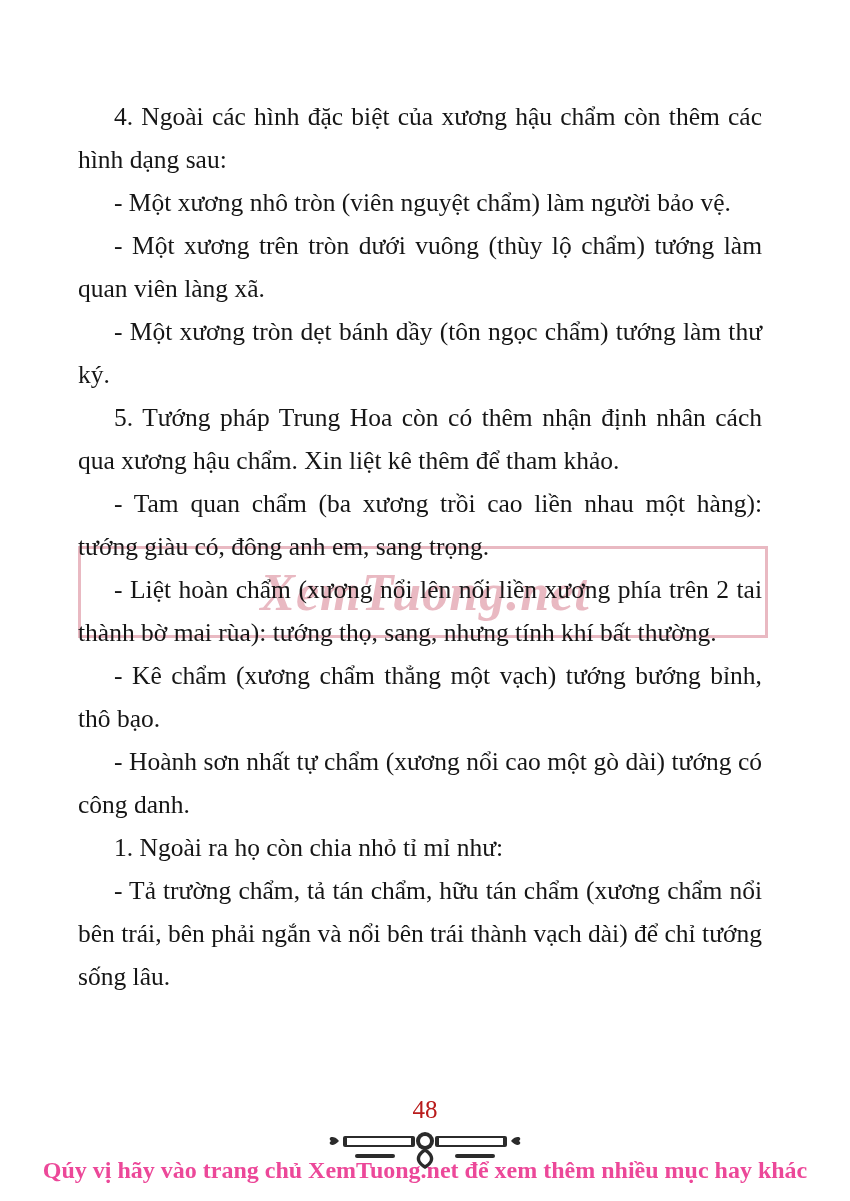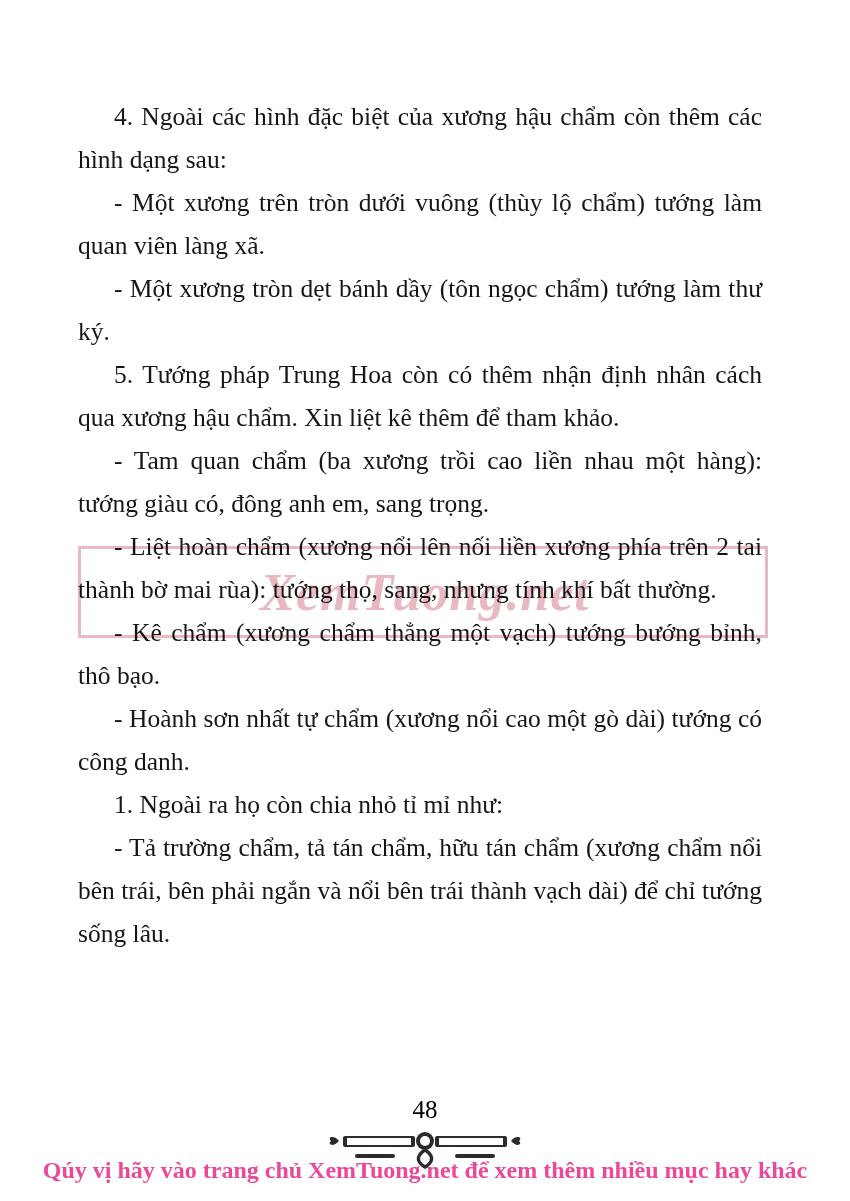--- a/index.html
+++ b/index.html
@@ -81,21 +81,21 @@
   }
 
   
   .page-number {
     position: absolute;
     left: 0;
     right: 0;
     top: 1096px;
     text-align: center;
     font-size: 25px;
-    color: #000000;
+    color: #b91c1c;
     z-index: 2;
   }
 
   .ornament {
     position: absolute;
     left: 0;
     right: 0;
     top: 1128px;
     text-align: center;
     z-index: 2;
@@ -124,20 +124,21 @@
 
 <div class="page">
 
   <div class="watermark">
     <div class="wm-box"></div>
     <div class="wm-text">XemTuong.net</div>
   </div>
 
   <div class="body-text">
     <p class="para">4. Ngoài các hình đặc biệt của xương hậu chẩm còn thêm các hình dạng sau:</p>
+    <p class="para dash">- Một xương nhô tròn (viên nguyệt chẩm) làm người bảo vệ.</p>
     <p class="para dash">- Một xương trên tròn dưới vuông (thùy lộ chẩm) tướng làm quan viên làng xã.</p>
     <p class="para dash">- Một xương tròn dẹt bánh dầy (tôn ngọc chẩm) tướng làm thư ký.</p>
     <p class="para">5. Tướng pháp Trung Hoa còn có thêm nhận định nhân cách qua xương hậu chẩm. Xin liệt kê thêm để tham khảo.</p>
     <p class="para dash">- Tam quan chẩm (ba xương trồi cao liền nhau một hàng): tướng giàu có, đông anh em, sang trọng.</p>
     <p class="para dash">- Liệt hoàn chẩm (xương nổi lên nối liền xương phía trên 2 tai thành bờ mai rùa): tướng thọ, sang, nhưng tính khí bất thường.</p>
     <p class="para dash">- Kê chẩm (xương chẩm thẳng một vạch) tướng bướng bỉnh, thô bạo.</p>
     <p class="para dash">- Hoành sơn nhất tự chẩm (xương nổi cao một gò dài) tướng có công danh.</p>
     <p class="para">1. Ngoài ra họ còn chia nhỏ tỉ mỉ như:</p>
     <p class="para dash">- Tả trường chẩm, tả tán chẩm, hữu tán chẩm (xương chẩm nổi bên trái, bên phải ngắn và nổi bên trái thành vạch dài) để chỉ tướng sống lâu.</p>
 

